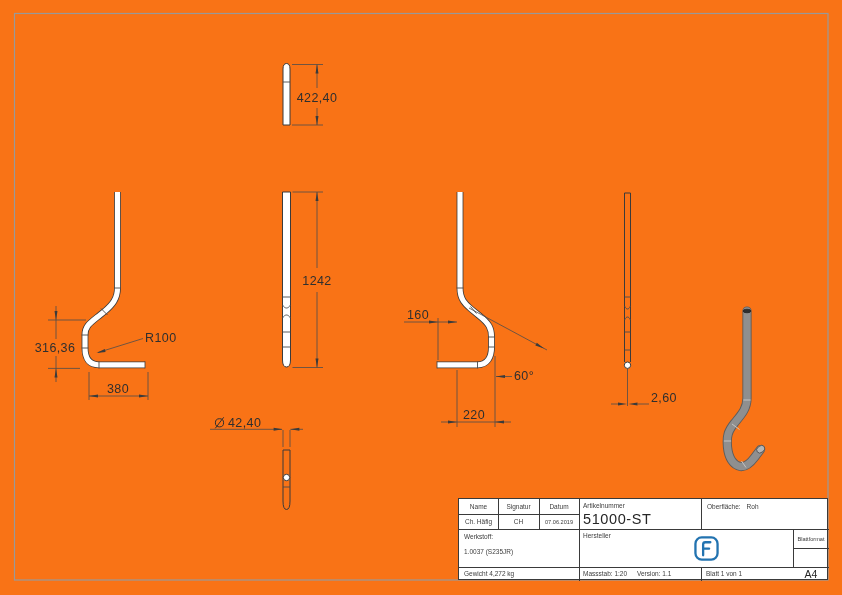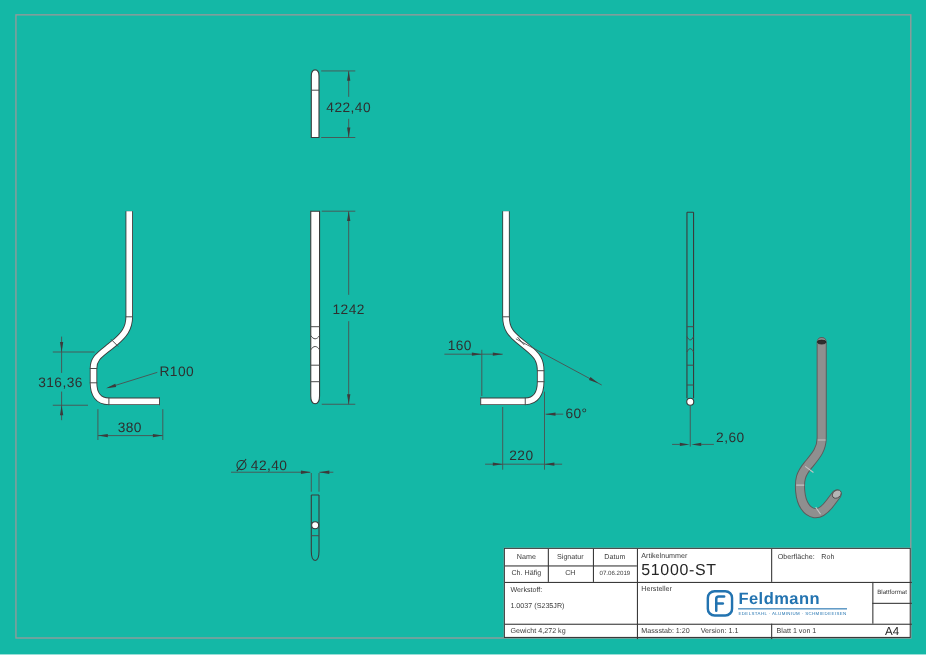--- a/index.html
+++ b/index.html
@@ -1,16 +1,16 @@
 <!DOCTYPE html>
 <html><head>
 <meta charset="utf-8">
 <style>
   html,body{margin:0;padding:0;background:#ffffff;}
-  #sheet{position:relative;width:842px;height:595px;background:#14b8a6;overflow:hidden;
+  #sheet{position:relative;width:842px;height:595px;background:#f97316;overflow:hidden;
          font-family:"Liberation Sans",sans-serif;}
   #cad{position:absolute;left:0;top:0;}
   #cad text{font-family:"Liberation Sans","DejaVu Sans",sans-serif;fill:#2f2f2f;letter-spacing:.4px;}
   .dimtxt{font-size:12.5px;}
   .part{stroke:#3b3b3b;stroke-width:1;fill:#ffffff;}
   .pline{stroke:#3b3b3b;stroke-width:1;fill:none;}
   .tube-o{stroke:#3b3b3b;stroke-width:6.8;fill:none;}
   .tube-i{stroke:#ffffff;stroke-width:5.2;fill:none;}
   .tick{stroke:#4a4a4a;stroke-width:.9;fill:none;}
   .dim{stroke:#4d4d4d;stroke-width:.8;fill:none;}
@@ -164,24 +164,20 @@
   <div class="c left" style="left:5px;top:32px;width:112px;height:10px">Werkstoff:</div>
   <div class="c left" style="left:5px;top:47px;width:112px;height:10px">1.0037 (S235JR)</div>
 
   <div class="c left" style="left:124px;top:31px;width:70px;height:10px">Hersteller</div>
   <div class="logo">
     <svg width="25" height="25" viewBox="0 0 26 26">
       <rect x="1.5" y="1.5" width="23" height="23" rx="6.5" fill="none" stroke="#2273b0" stroke-width="2.4"></rect>
       <path d="M17,6.5 h-5.2 q-2.3,0 -2.3,2.3 V20" fill="none" stroke="#2273b0" stroke-width="2.4" stroke-linecap="round"></path>
       <path d="M9.5,13.2 h6.2" fill="none" stroke="#2273b0" stroke-width="2.4" stroke-linecap="round"></path>
     </svg>
-    <div>
-      <div class="logoword">Feldmann</div>
-      <div class="logotag">EDELSTAHL · ALUMINIUM · SCHMIEDEEISEN</div>
-    </div>
   </div>
 
   <div class="c" style="left:334px;top:30px;width:36px;height:19px;font-size:5.6px">Blattformat</div>
   <div class="c blattval" style="left:334px;top:65px;width:36px;height:19px">A4</div>
 
   <div class="c left" style="left:5px;top:68px;width:112px;height:13px">Gewicht 4,272 kg</div>
   <div class="c left" style="left:124px;top:68px;width:58px;height:13px">Massstab: 1:20</div>
   <div class="c left" style="left:178px;top:68px;width:60px;height:13px">Version: 1.1</div>
   <div class="c left" style="left:247px;top:68px;width:80px;height:13px">Blatt 1 von 1</div>
 </div>

